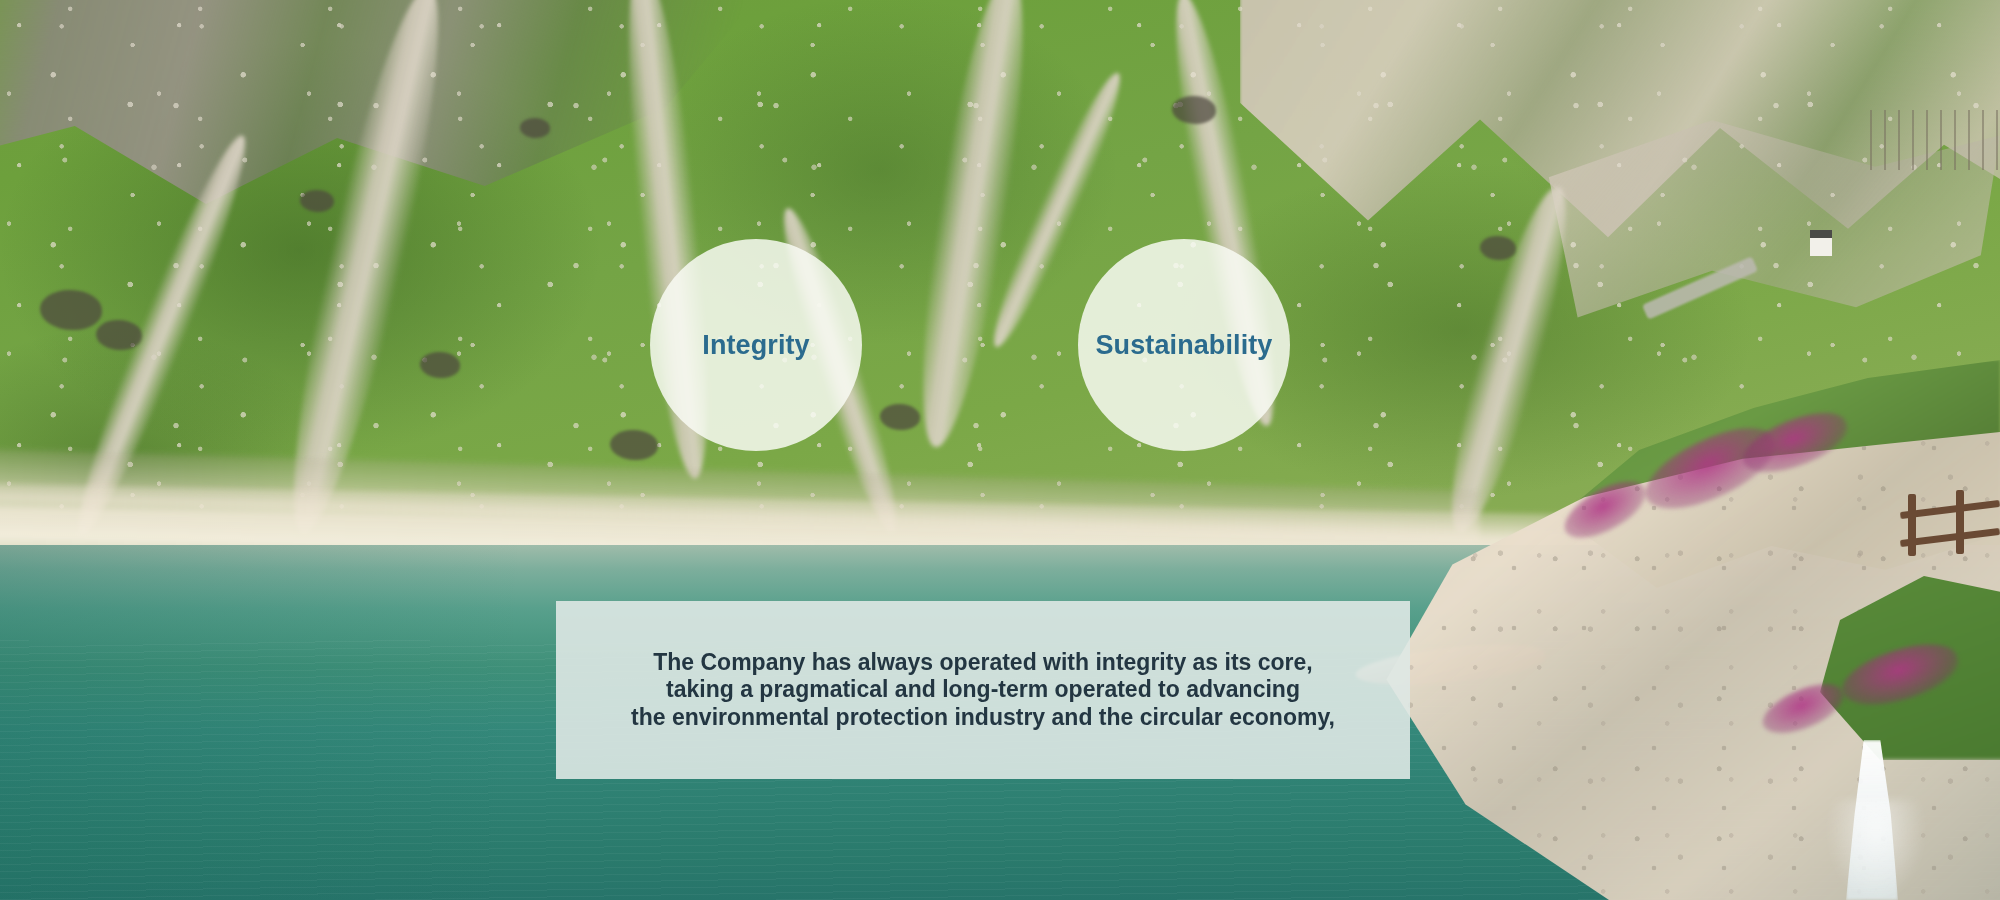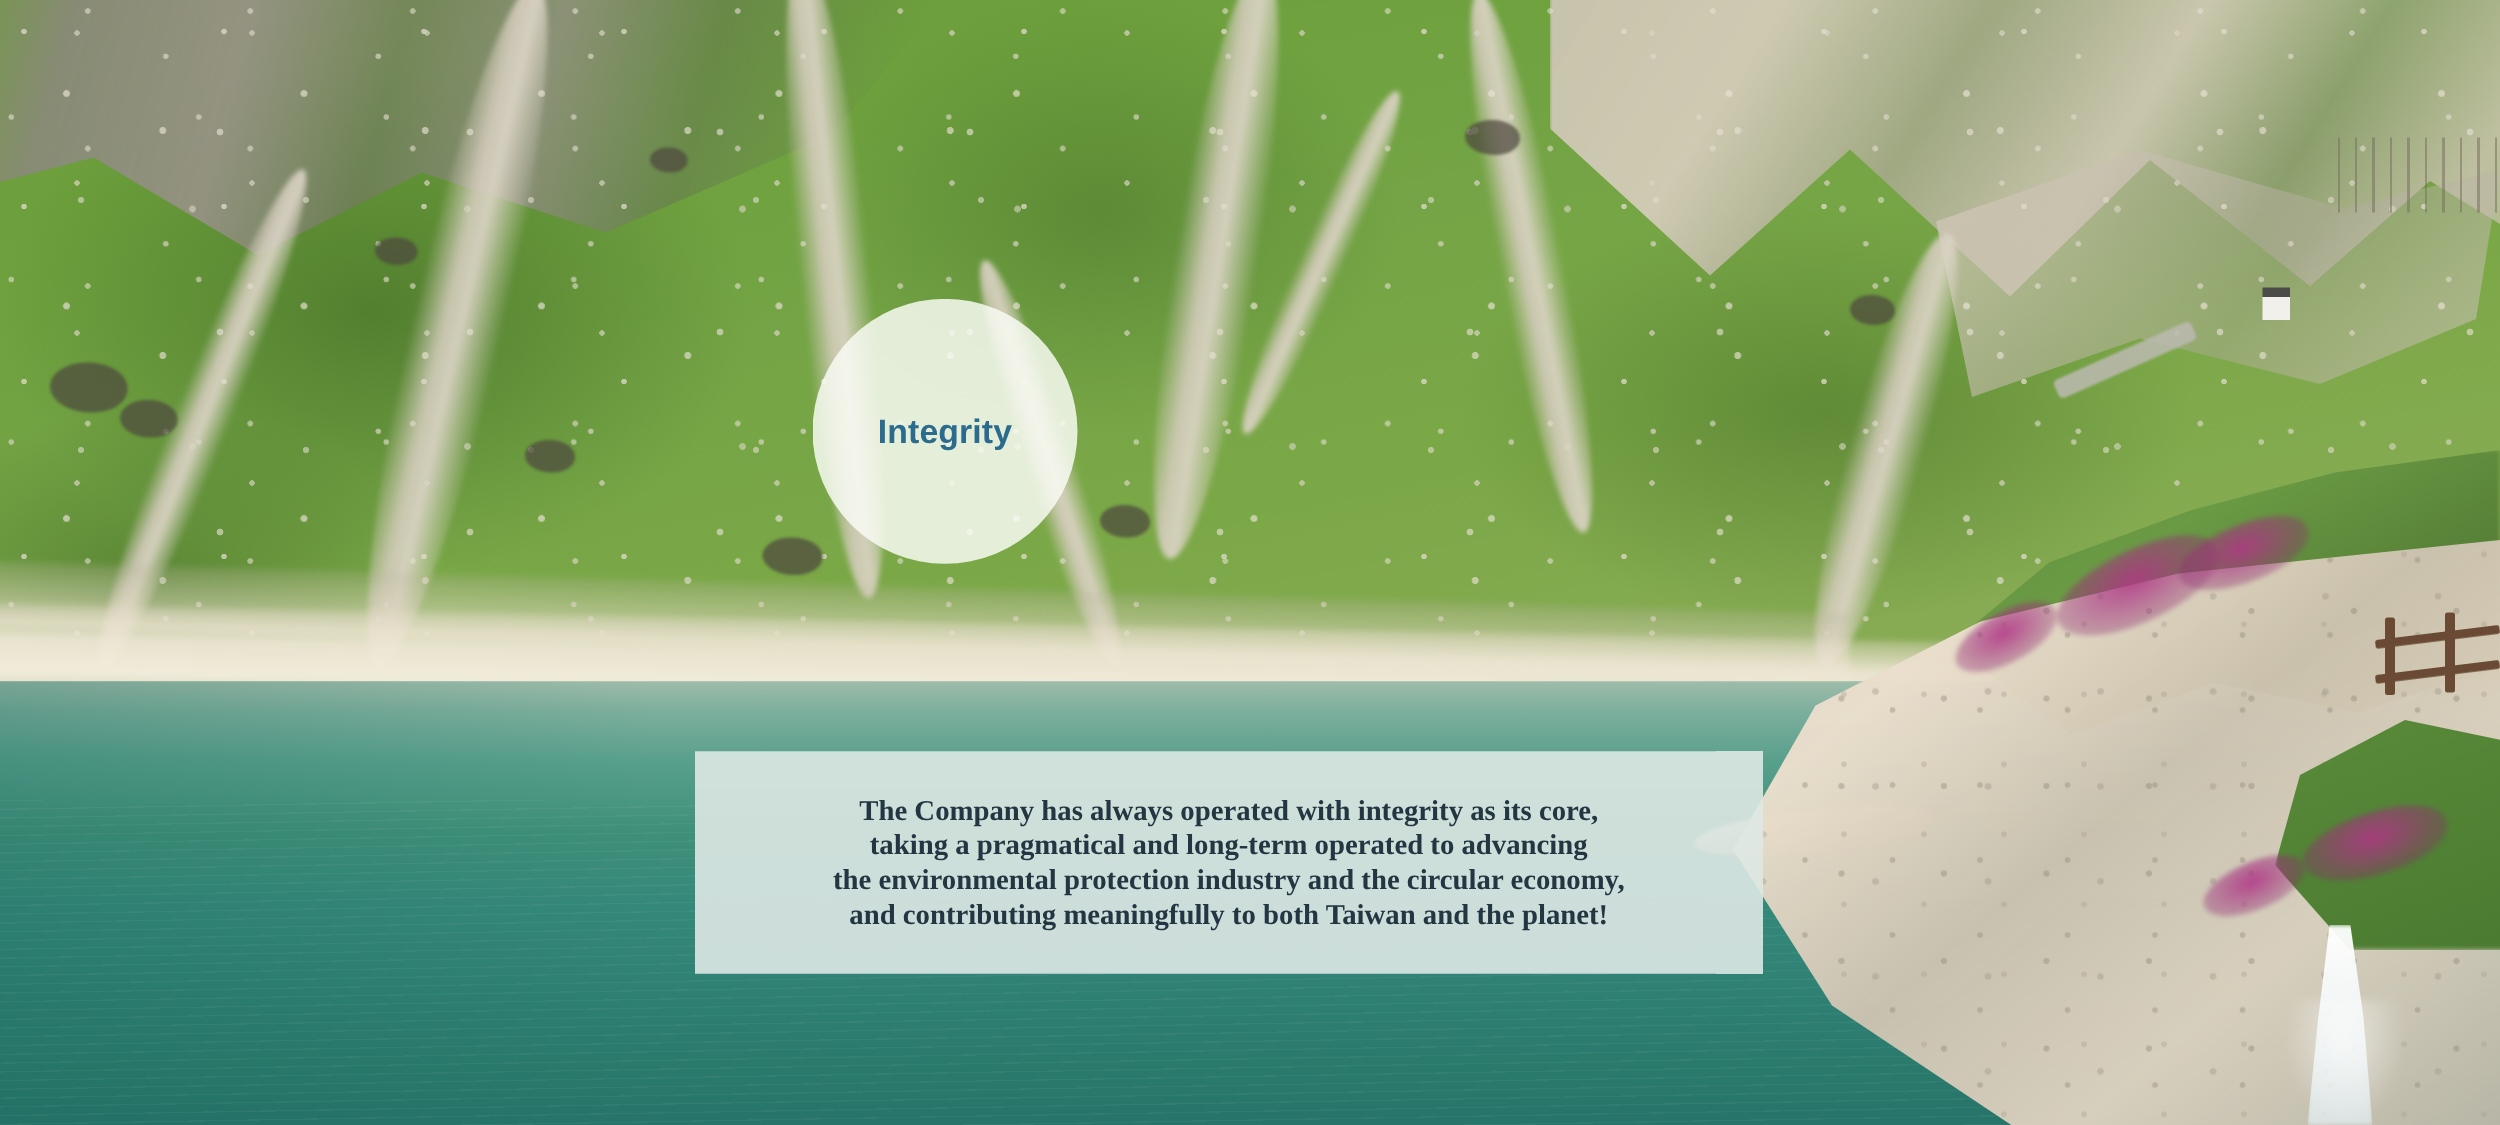--- a/index.html
+++ b/index.html
@@ -283,21 +283,20 @@
     display:flex; flex-direction:column;
     align-items:center; justify-content:center;
   }
   .caption-line {
     font-size:23px;
     font-weight:bold;
     color:#233642;
     line-height:1.20;
     text-align:center;
     white-space:nowrap;
-    font-family:Liberation Serif, serif;
   }
 </style>
 </head>
 <body>
 
 <div id="stage">
 
   <div class="photo">
 
     <div class="ph-grass-base"></div>
@@ -366,23 +365,25 @@
     <div class="ph-soften"></div>
   </div>
 
   <div id="values">
 
     <div class="value-circle">
       <span class="value-label">Integrity</span>
     </div>
 
 
+    <div class="value-circle">
+      <span class="value-label">Sustainability</span>
+    </div>
 
   </div>
 
   <div id="caption">
     <div class="caption-line">The Company has always operated with integrity as its core,</div>
     <div class="caption-line">taking a pragmatical and long-term operated to advancing</div>
     <div class="caption-line">the environmental protection industry and the circular economy,</div>
-    <div class="caption-line">and contributing meaningfully to both Taiwan and the planet!</div>
   </div>
 
 </div>
 
 </body></html>

